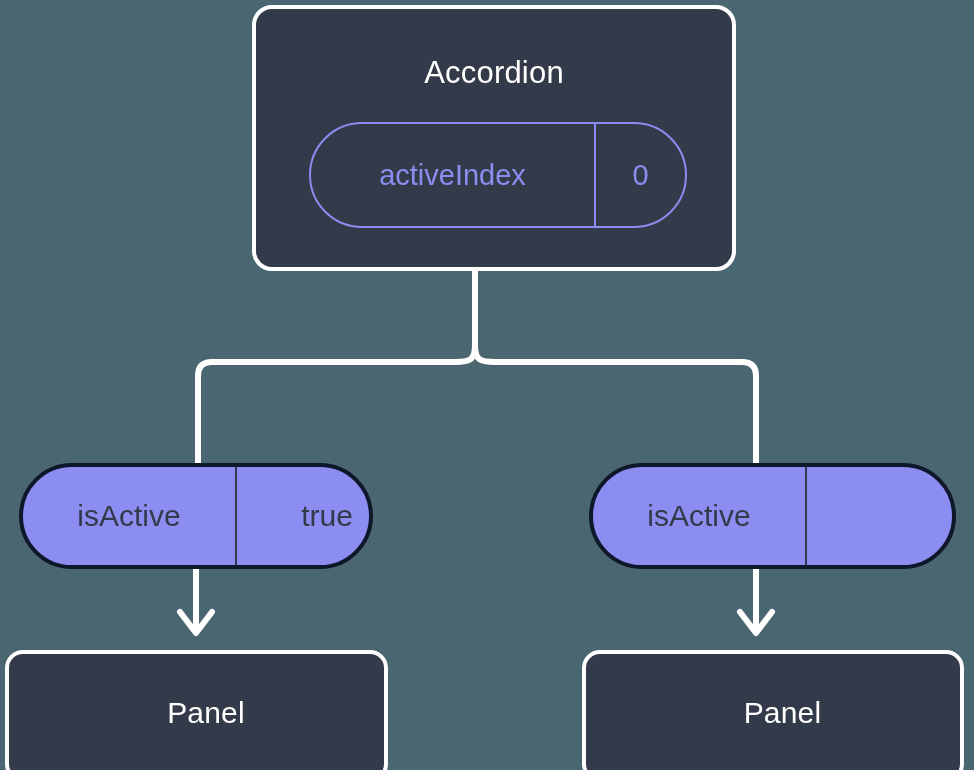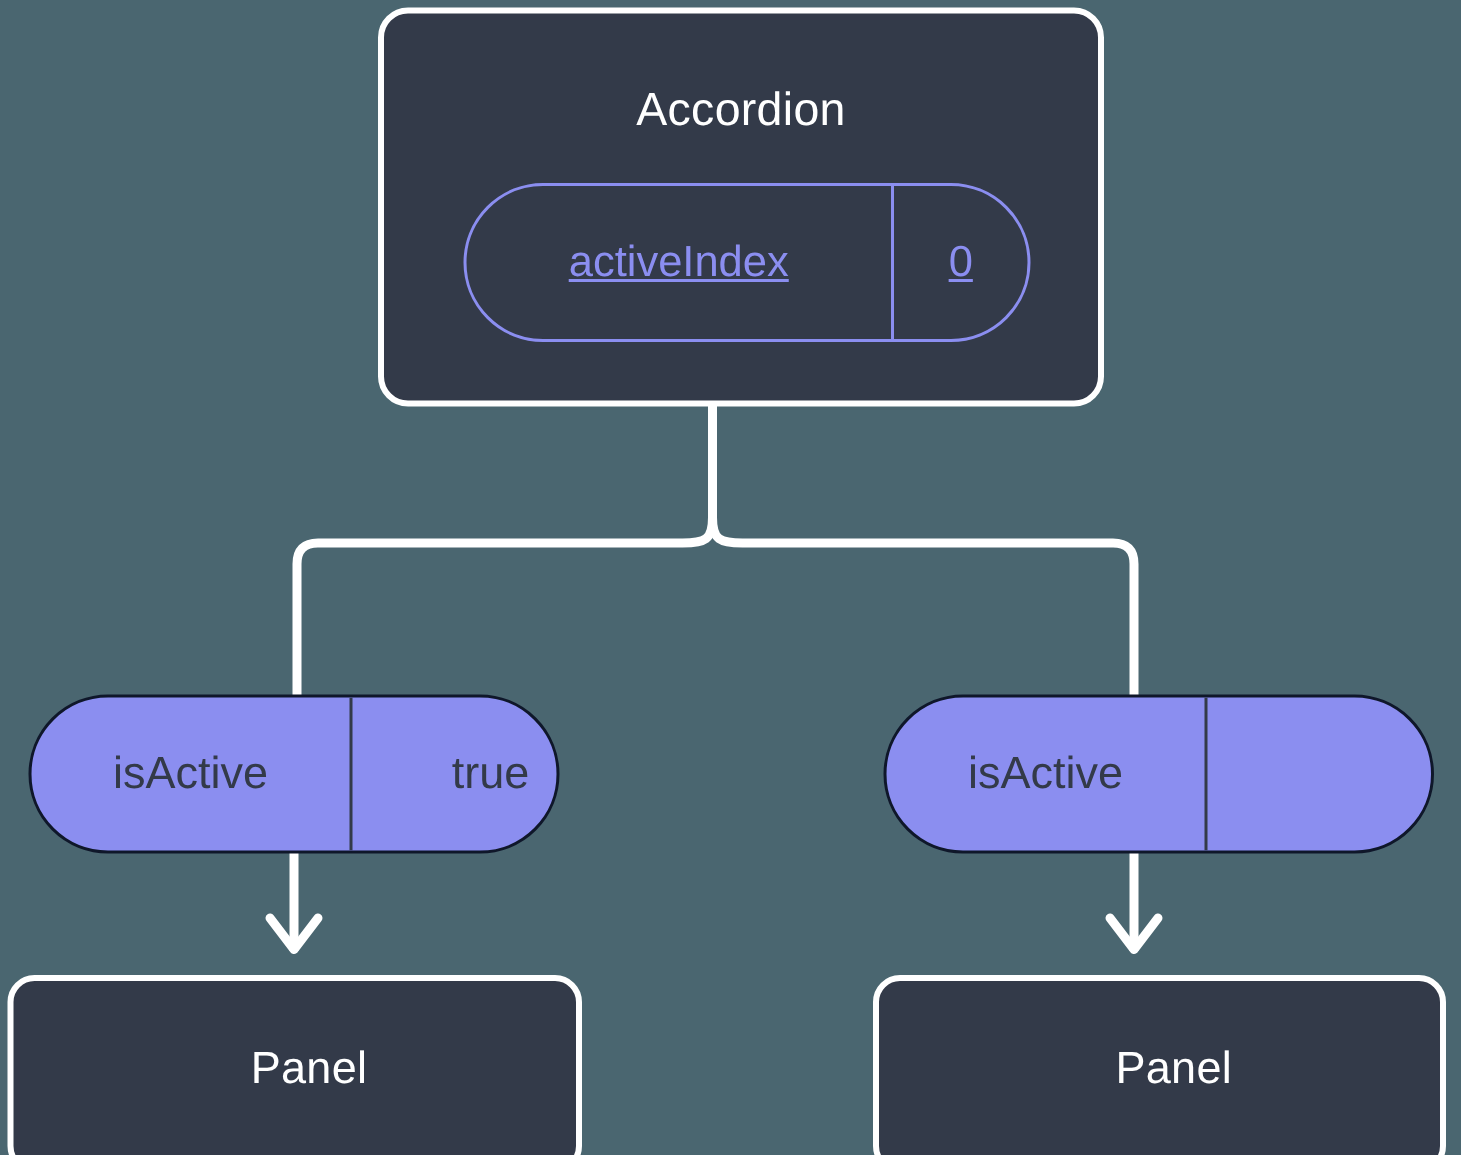--- a/index.html
+++ b/index.html
@@ -82,38 +82,37 @@
   }
   .pill-outline .pill-key,
   .pill-outline .pill-val {
     display: flex;
     align-items: center;
     justify-content: center;
     color: #8b8ef0;
     font-size: 29px;
     font-weight: 400;
     white-space: nowrap;
-    text-decoration: underline;
   }
   #activeindex-pill .pill-key {
     width: 283px;
     border-right: 2px solid #8b8ef0;
   }
   #activeindex-pill .pill-val {
     flex: 1 1 auto;
   }
 
   
   .pill-filled {
     position: absolute;
     box-sizing: border-box;
     display: flex;
     align-items: stretch;
     background: #8b8ef0;
-    border: 2px solid #0f172a;
+    border: 4px solid #0f172a;
     border-radius: 999px;
     overflow: hidden;
     z-index: 3;
   }
   .pill-filled .pill-key,
   .pill-filled .pill-val {
     display: flex;
     align-items: center;
     justify-content: center;
     color: #333a49;

